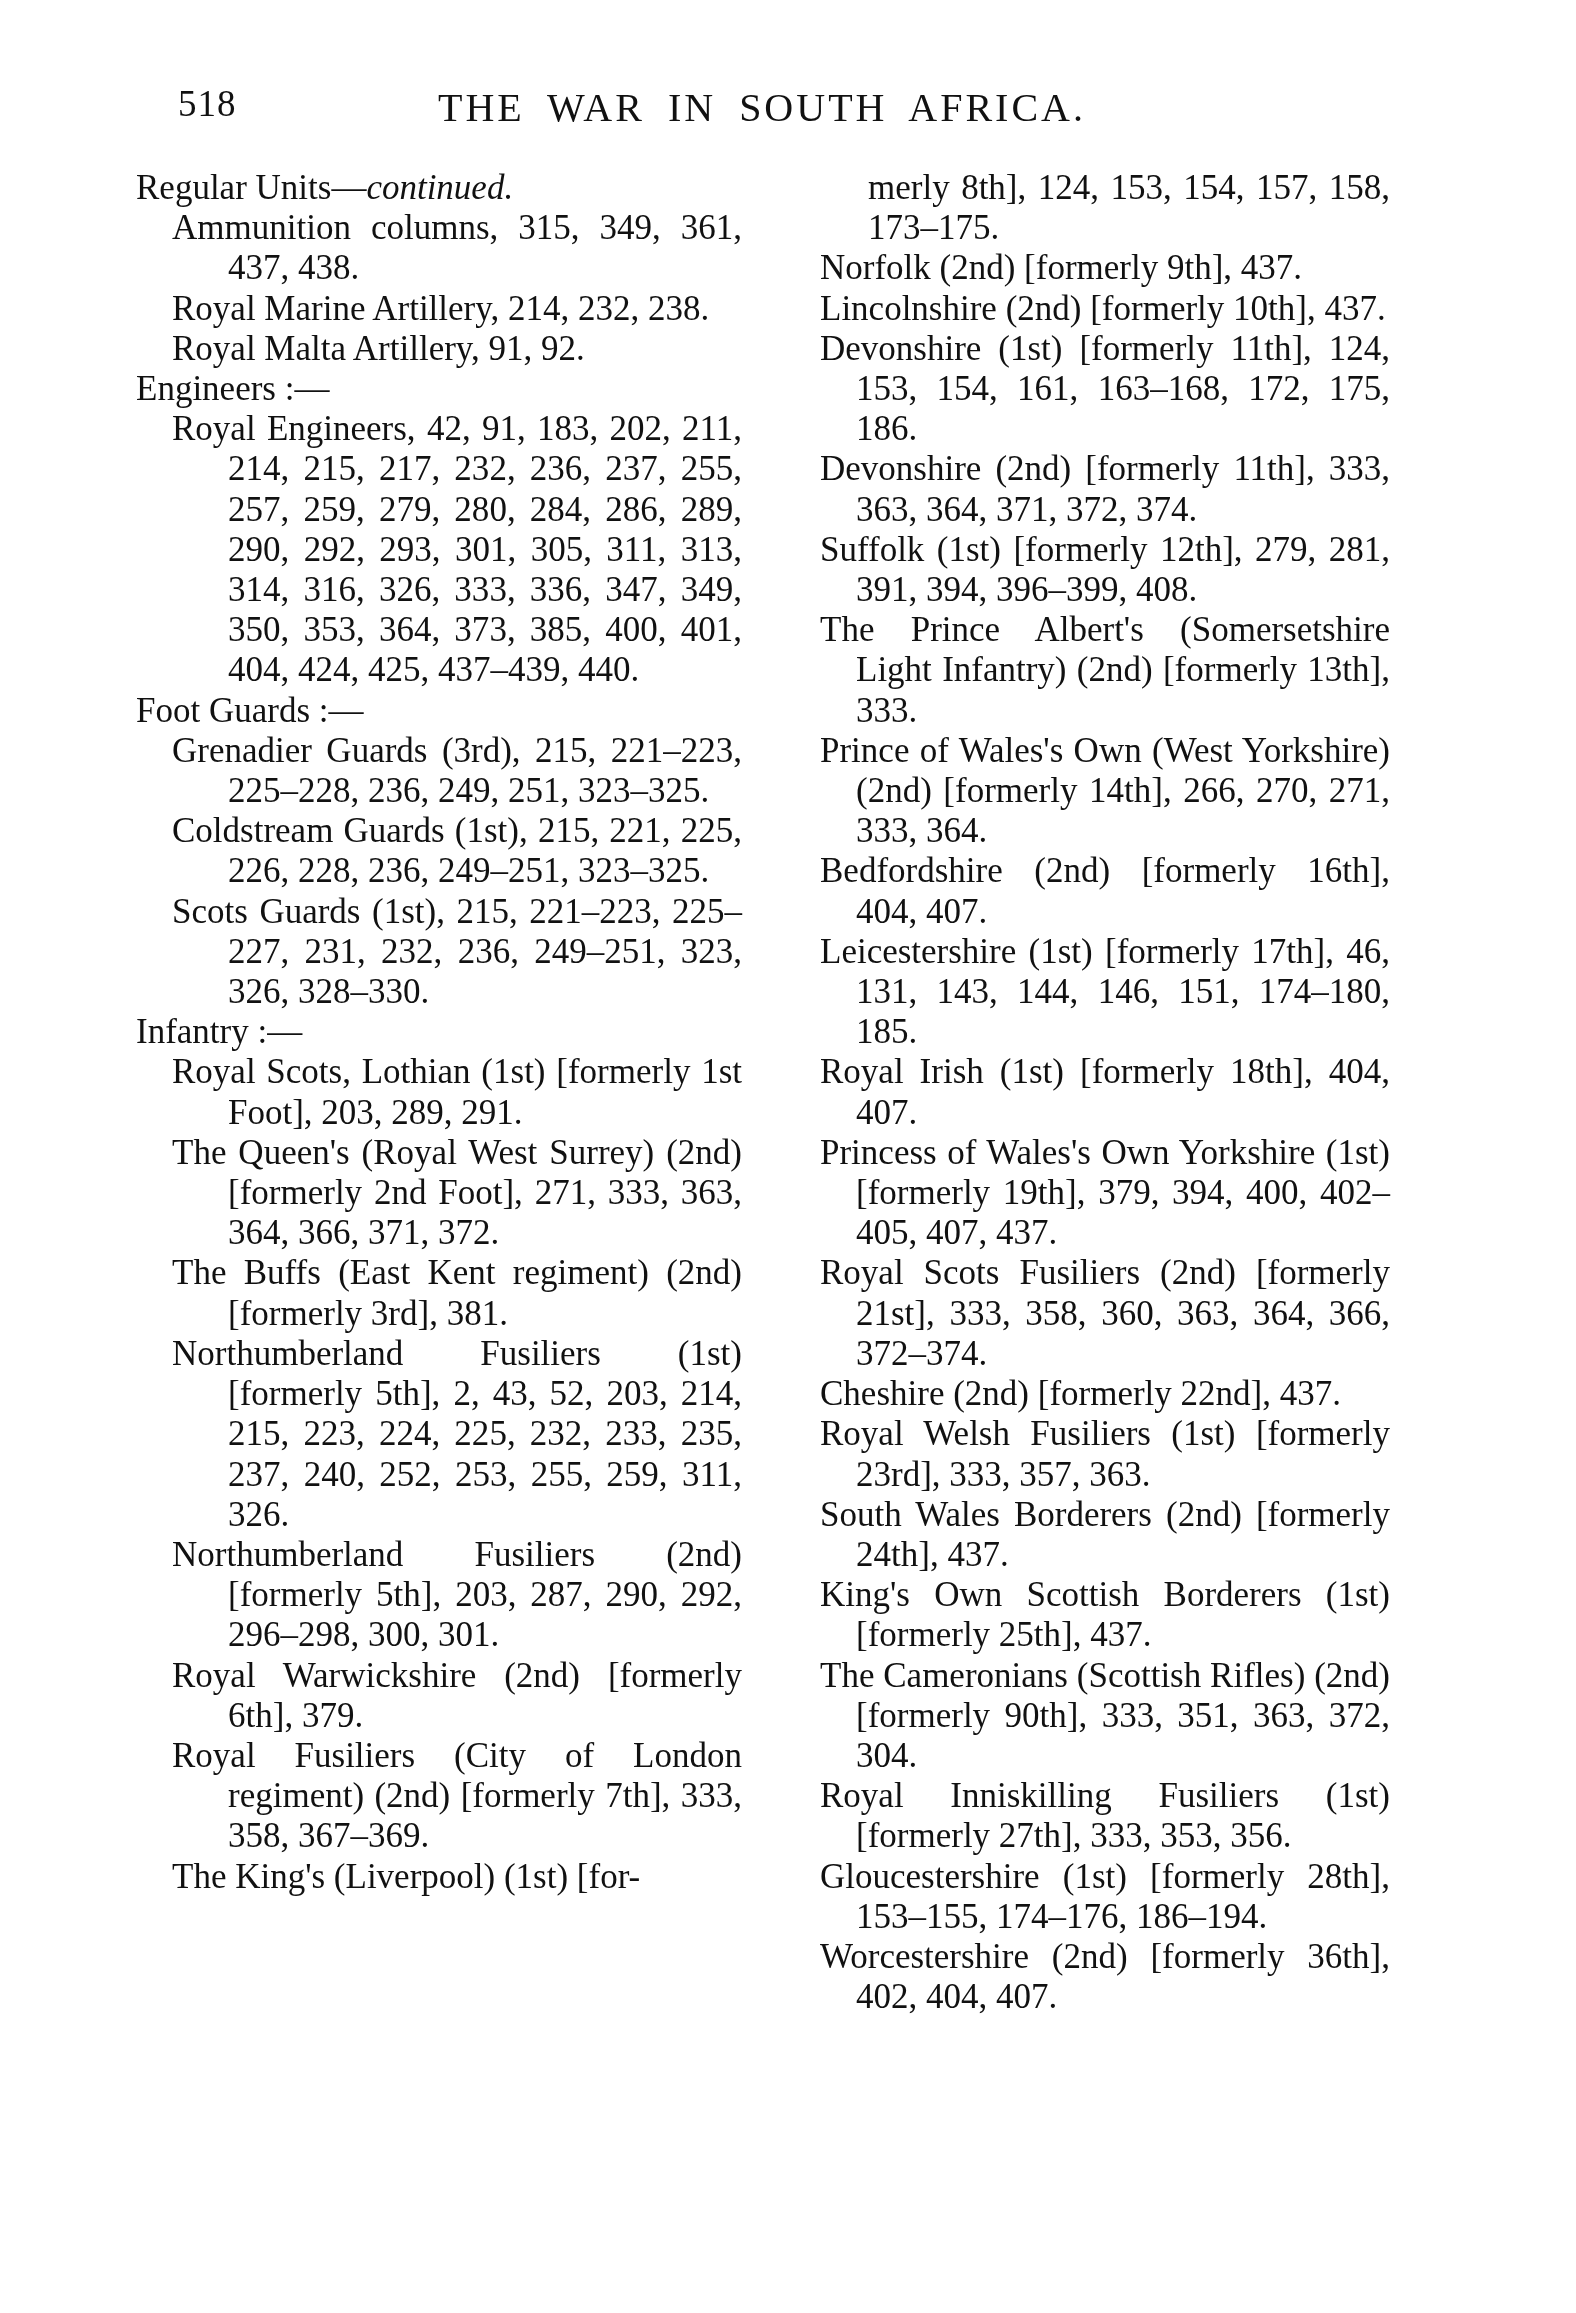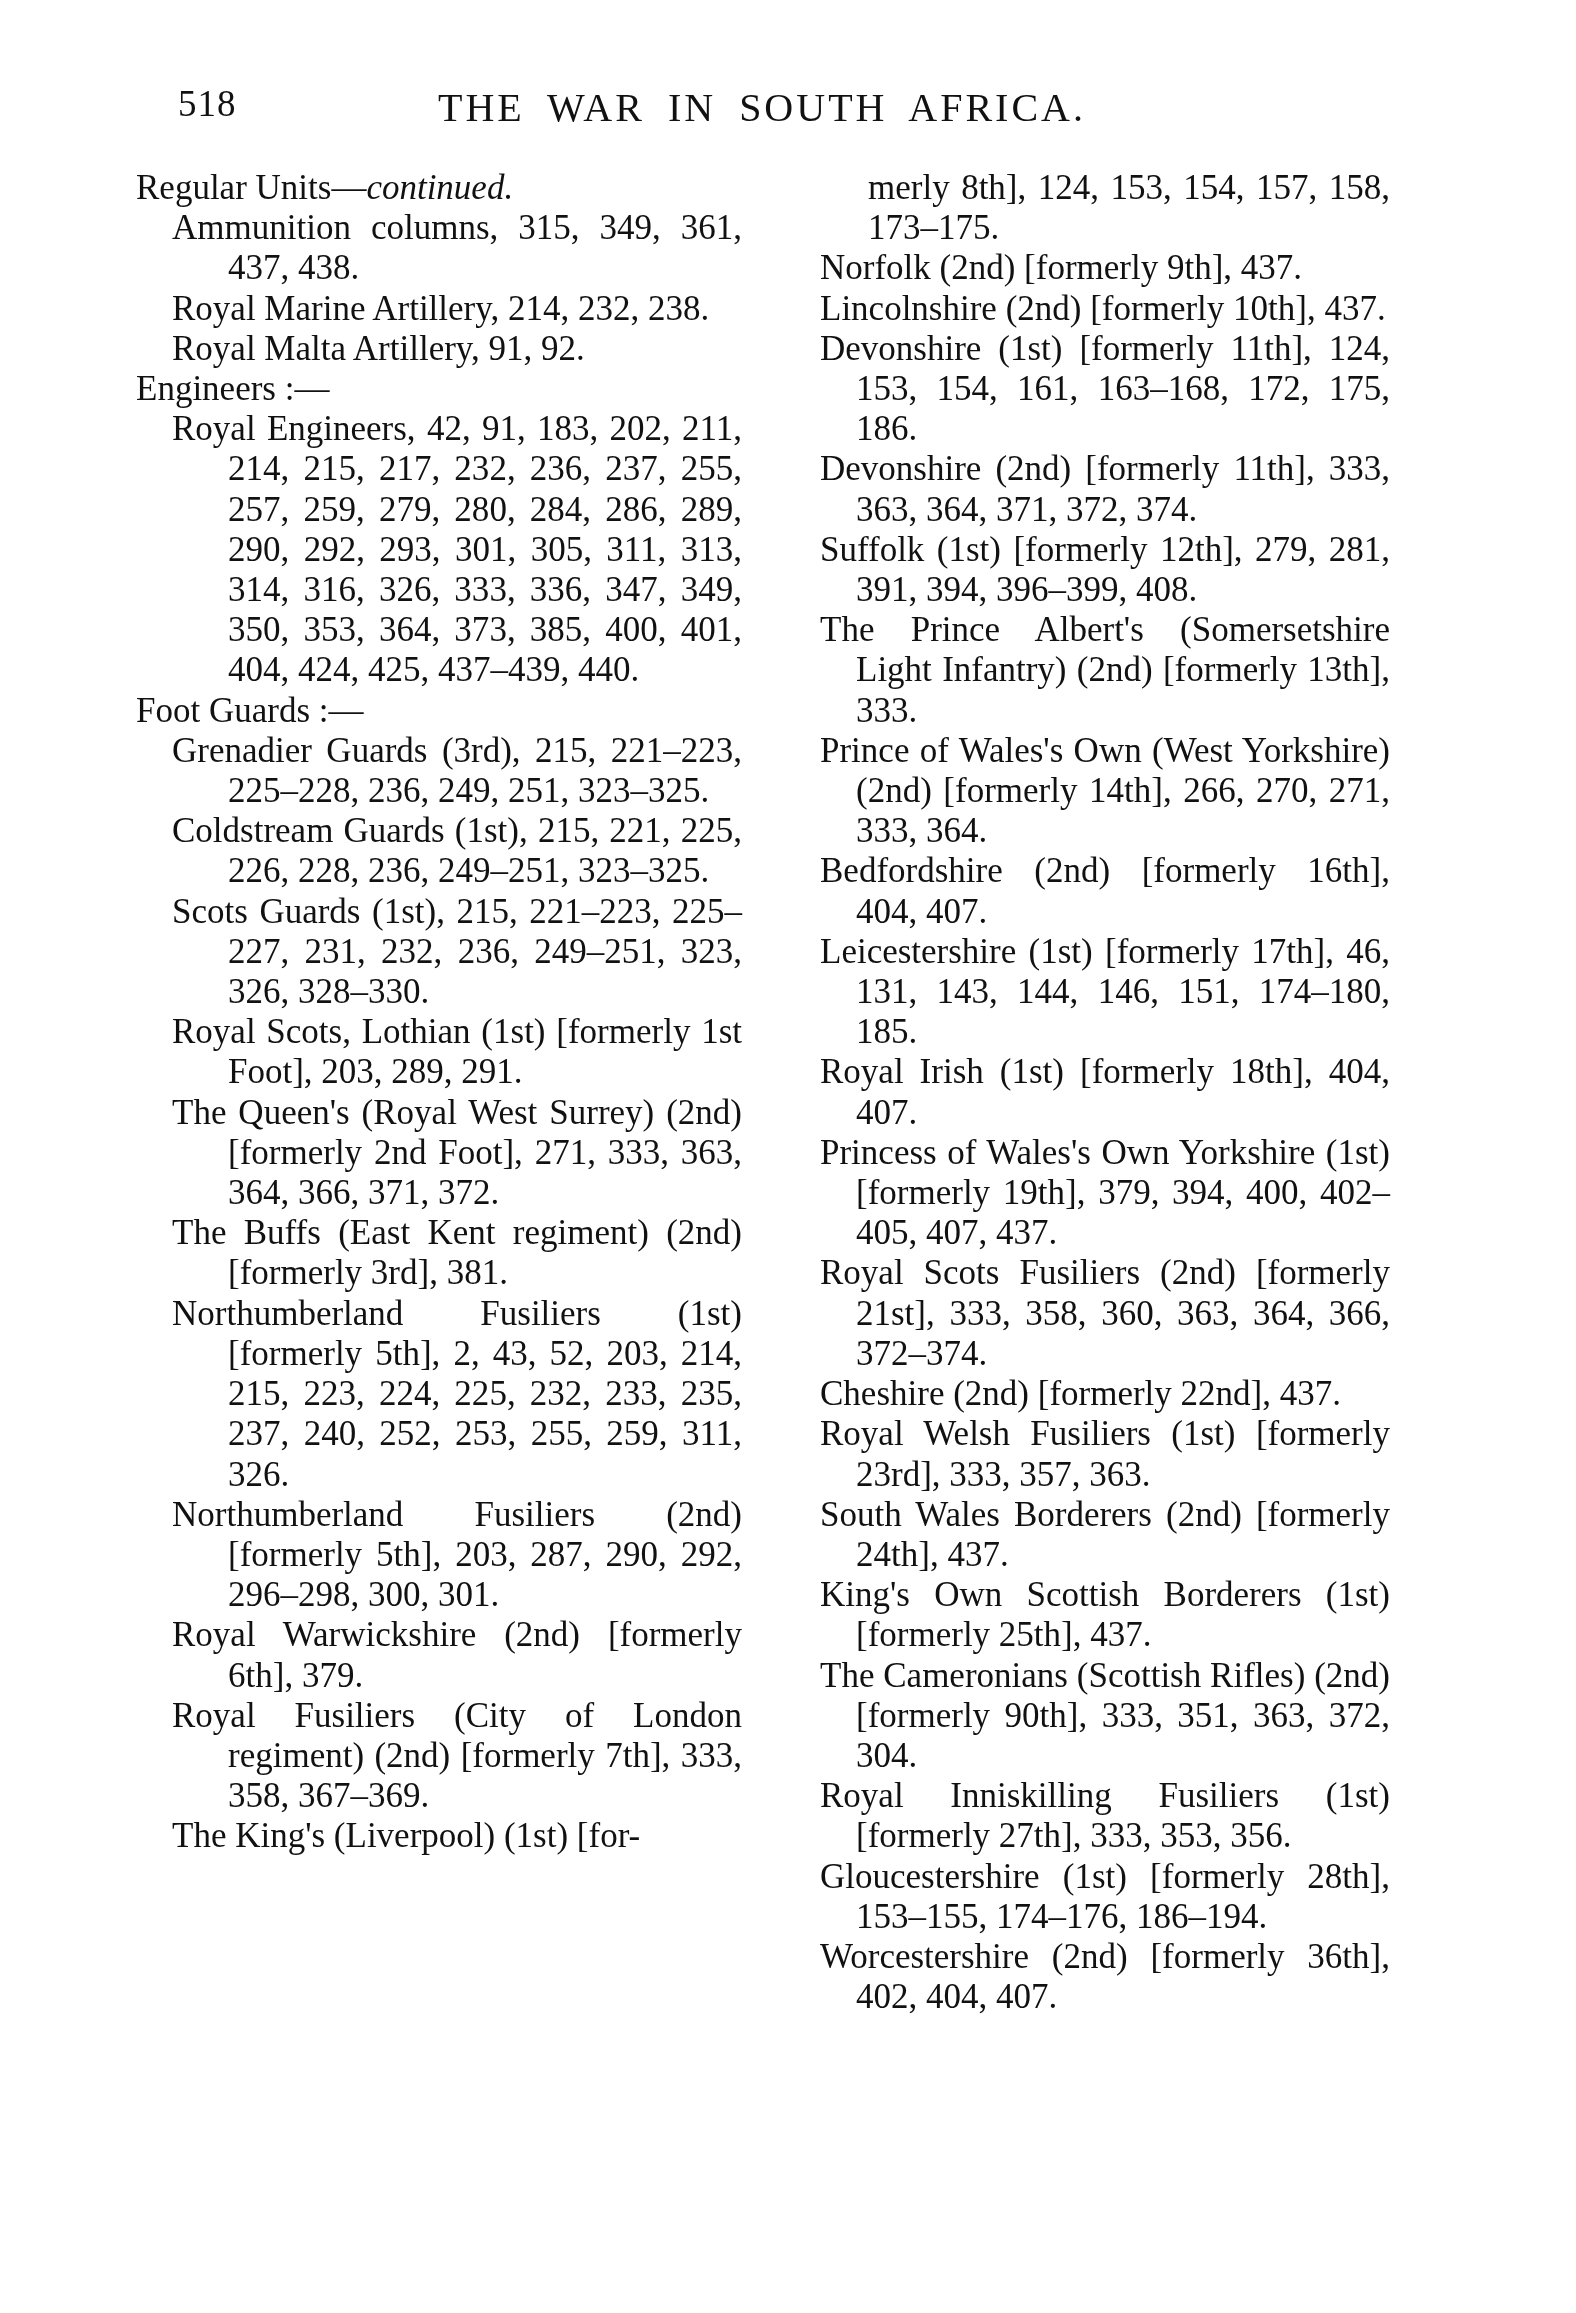--- a/index.html
+++ b/index.html
@@ -30,20 +30,21 @@
   <div class="entry lvl0"><span>Regular Units</span><span>—</span><span class="continued">continued.</span></div>
   <div class="entry lvl1">Ammunition columns, 315, 349, 361, 437, 438.</div>
   <div class="entry lvl1">Royal Marine Artillery, 214, 232, 238.</div>
   <div class="entry lvl1">Royal Malta Artillery, 91, 92.</div>
   <div class="entry lvl0">Engineers :—</div>
   <div class="entry lvl1">Royal Engineers, 42, 91, 183, 202, 211, 214, 215, 217, 232, 236, 237, 255, 257, 259, 279, 280, 284, 286, 289, 290, 292, 293, 301, 305, 311, 313, 314, 316, 326, 333, 336, 347, 349, 350, 353, 364, 373, 385, 400, 401, 404, 424, 425, 437–439, 440.</div>
   <div class="entry lvl0">Foot Guards :—</div>
   <div class="entry lvl1">Grenadier Guards (3rd), 215, 221–223, 225–228, 236, 249, 251, 323–325.</div>
   <div class="entry lvl1">Coldstream Guards (1st), 215, 221, 225, 226, 228, 236, 249–251, 323–325.</div>
   <div class="entry lvl1">Scots Guards (1st), 215, 221–223, 225–227, 231, 232, 236, 249–251, 323, 326, 328–330.</div>
+  <div class="entry lvl0">Infantry :—</div>
   <div class="entry lvl1">Royal Scots, Lothian (1st) [formerly 1st Foot], 203, 289, 291.</div>
   <div class="entry lvl1">The Queen's (Royal West Surrey) (2nd) [formerly 2nd Foot], 271, 333, 363, 364, 366, 371, 372.</div>
   <div class="entry lvl1">The Buffs (East Kent regiment) (2nd) [formerly 3rd], 381.</div>
   <div class="entry lvl1">Northumberland Fusiliers (1st) [formerly 5th], 2, 43, 52, 203, 214, 215, 223, 224, 225, 232, 233, 235, 237, 240, 252, 253, 255, 259, 311, 326.</div>
   <div class="entry lvl1">Northumberland Fusiliers (2nd) [formerly 5th], 203, 287, 290, 292, 296–298, 300, 301.</div>
   <div class="entry lvl1">Royal Warwickshire (2nd) [formerly 6th], 379.</div>
   <div class="entry lvl1">Royal Fusiliers (City of London regiment) (2nd) [formerly 7th], 333, 358, 367–369.</div>
   <div class="entry lvl1">The King's (Liverpool) (1st) [for-</div>
 </div>
 

